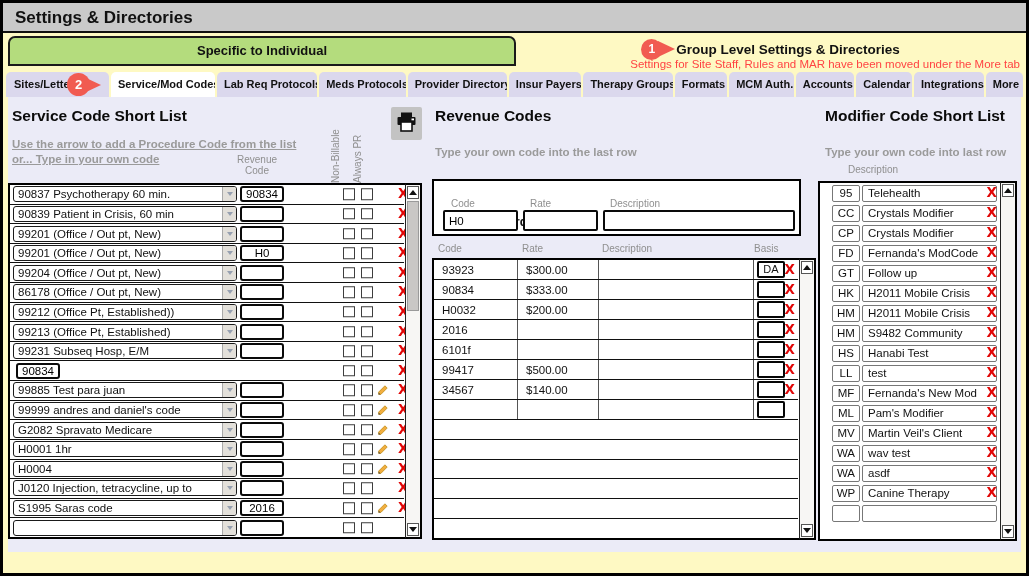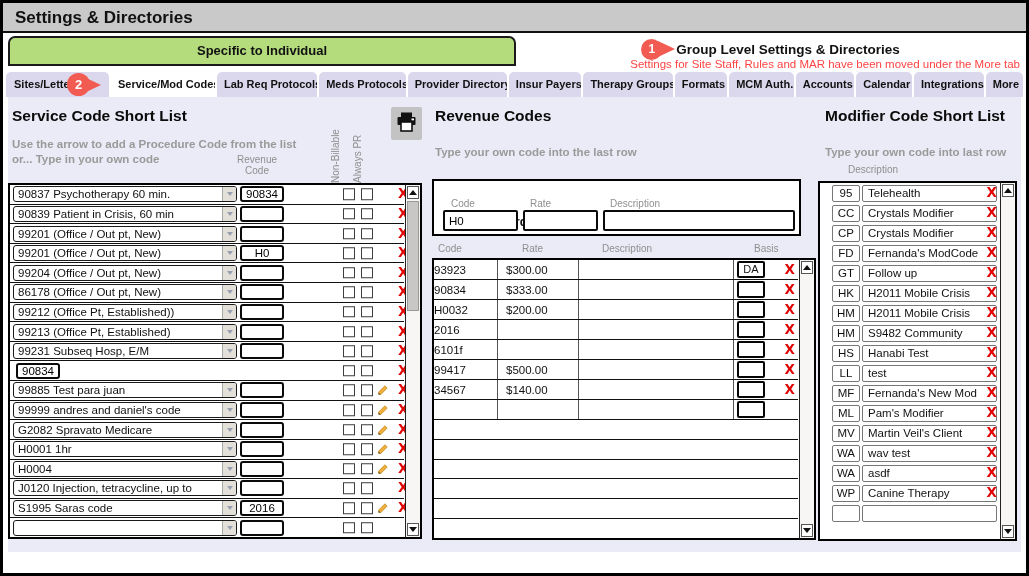--- a/index.html
+++ b/index.html
@@ -1,19 +1,19 @@
 <!DOCTYPE html>
 <html><head>
 <meta charset="utf-8">
 <style>
   html,body{margin:0;padding:0;background:#555;}
   *{box-sizing:border-box;}
   .window{
     position:relative;width:1029px;height:576px;
-    border:3px solid #000;background:#ffffff;
+    border:3px solid #000;background:#fef9c3;
     font-family:"Liberation Sans","DejaVu Sans",sans-serif;
     color:#111;overflow:hidden;
   }
   
   .titlebar{position:absolute;top:0;left:0;right:0;height:30px;background:#c9c9c9;
     border-bottom:2px solid #101010;font-size:17px;font-weight:bold;line-height:29px;padding-left:12px;}
   
   .tab-individual{position:absolute;left:5px;top:33px;width:508px;height:30px;background:#b4dc7d;
     border:2px solid #1a1a1a;border-radius:7px 7px 0 0;text-align:center;font-weight:bold;font-size:13px;line-height:26px;}
   .tab-group{position:absolute;left:516px;right:4px;top:33px;height:26px;display:flex;align-items:center;justify-content:center;gap:14px;}
@@ -68,21 +68,21 @@
   .sb-thumb{position:absolute;left:1px;right:1px;background:#c9c7c5;border:1px solid #9a9a9a;cursor:pointer;}
   
   .room-box{position:absolute;left:424px;top:82px;width:369px;height:57px;background:#fff;border:2px solid #000;}
   .room-title{position:absolute;left:9px;top:2px;font-size:12px;font-weight:bold;margin-top:32px;}
   .room-lbl{position:absolute;top:17px;font-size:10px;color:#8f8f8f;}
   .room-in{position:absolute;top:29px;height:21px;border:2px solid #0a0a0a;border-radius:2px;font-size:11.5px;
     font-family:inherit;padding:0 4px;}
   .rev-table{position:absolute;left:424px;top:161px;width:384px;height:282px;background:#fff;
     border:2px solid #000;display:flex;flex-direction:column;padding-right:16px;}
   .rev-row{height:20px;border-bottom:1.5px solid #111;display:flex;align-items:center;font-size:11.5px;position:relative;}
-  .rev-row .c-code{width:64px;border-right:1px solid #555;align-self:stretch;display:flex;align-items:center;}
+  .rev-row .c-code{width:84px;border-right:1px solid #555;align-self:stretch;display:flex;align-items:center;padding-left:8px;}
   .rev-row .c-rate{width:81px;border-right:1px solid #555;align-self:stretch;display:flex;align-items:center;padding-left:8px;}
   .rev-row .c-desc{width:155px;border-right:1px solid #555;align-self:stretch;display:flex;align-items:center;padding-left:6px;}
   .basis-box{width:28px;height:17px;border:2.5px solid #050505;border-radius:2px;margin-left:3px;
     font-size:11px;text-align:center;line-height:13px;background:#fff;}
   .rev-row .xdel{left:auto;right:3px;}
   .rev-filler{flex:1 1 0;border-bottom:1.5px solid #111;}
   .rev-filler:last-child{border-bottom:none;}
   
   .mod-table{position:absolute;left:810px;top:84px;width:199px;height:360px;background:#fff;
     border:2px solid #000;display:flex;flex-direction:column;padding-right:16px;}
@@ -123,21 +123,21 @@
       <div class="subtab">Accounts</div>
       <div class="subtab">Calendar</div>
       <div class="subtab">Integrations</div>
       <div class="subtab">More</div>
     </div>
   <span class="pin big pin2">2</span>
 
   <div class="content">
 
     <div class="h2" style="left:4px;top:10px;">Service Code Short List</div>
-    <div class="hint" style="left:4px;top:40px;width:320px;">
+    <div class="hint" style="left:4px;top:40px;width:320px;text-decoration:underline;">
       <span>Use the arrow to add a Procedure Code from the list</span><br>
       <span>or... Type in your own code</span>
     </div>
     <div class="smlbl" style="left:218px;top:57px;width:62px;text-align:center;line-height:11px;">
       <span>Revenue</span><br>
       <span>Code</span>
     </div>
     <div class="vlbl" style="left:322px;">Non-Billable</div>
     <div class="vlbl" style="left:344px;">Always PR</div>
 

